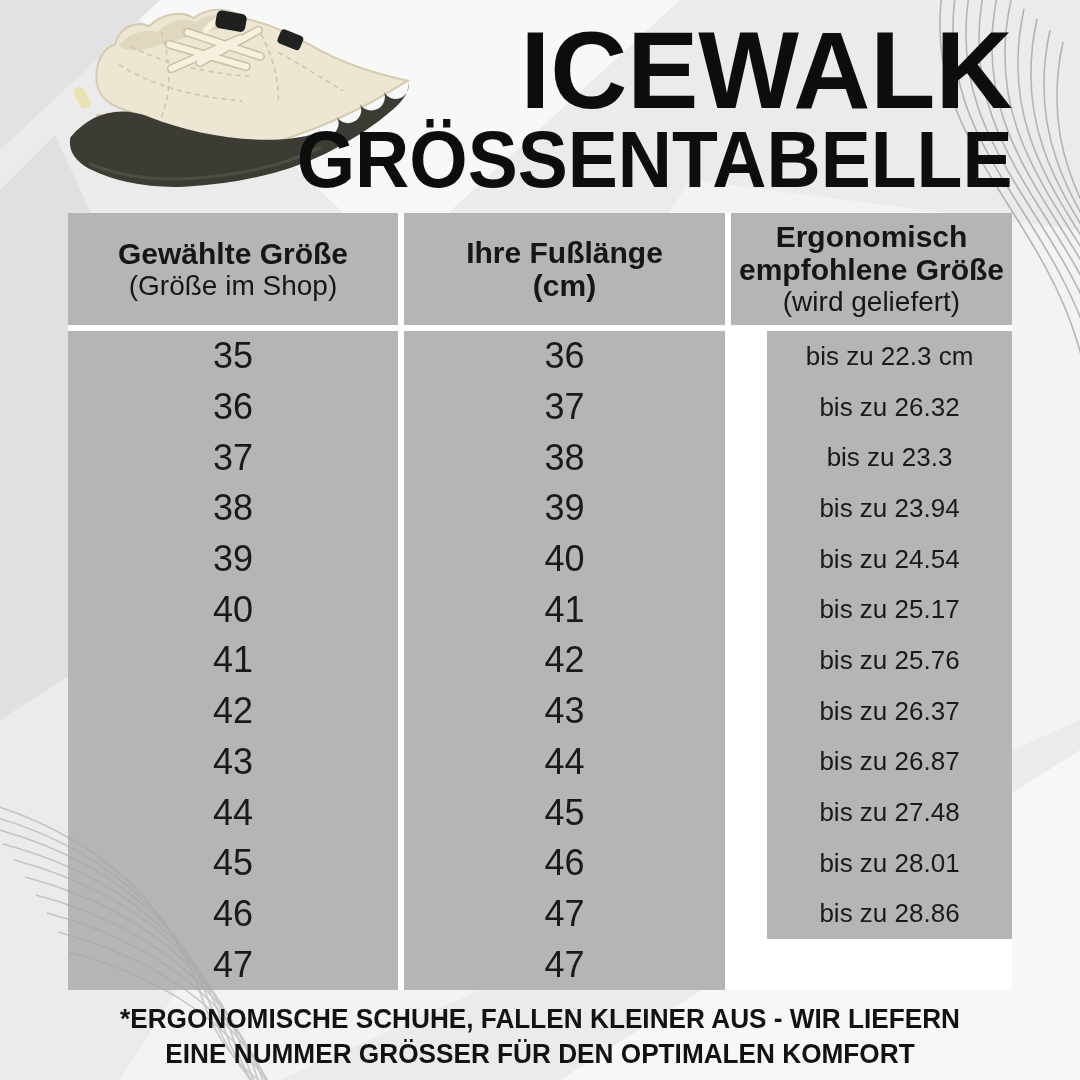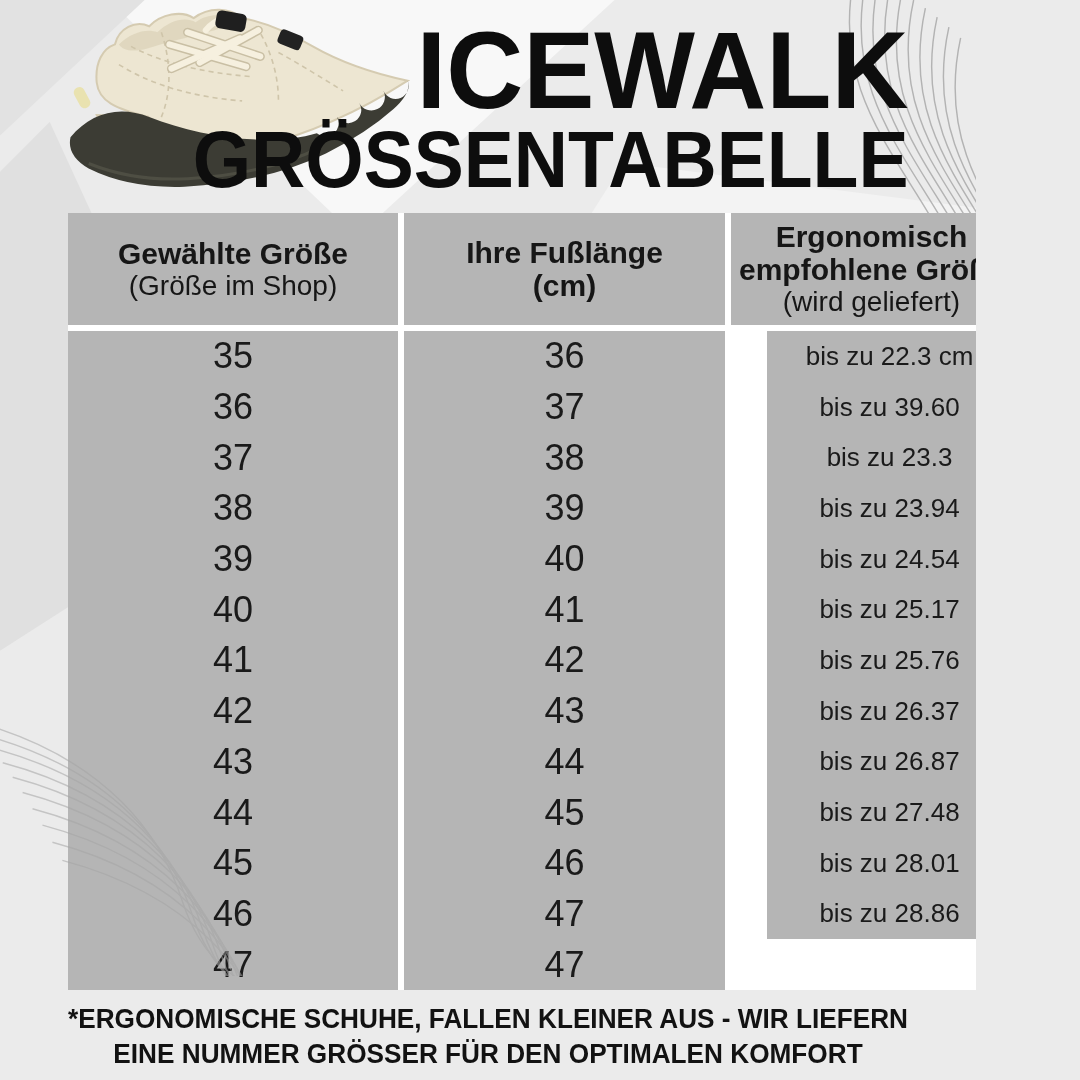--- a/index.html
+++ b/index.html
@@ -1,17 +1,17 @@
 <!DOCTYPE html>
 <html><head>
 <meta charset="utf-8">
 <style>
   html,body{margin:0;padding:0;width:1080px;height:1080px;overflow:hidden;
     font-family:"Liberation Sans",sans-serif;background:#ebebeb;position:relative;}
-  .stage{position:absolute;inset:0;width:976px;height:1080px;overflow:hidden;}
+  .stage{position:absolute;inset:0;width:1080px;height:1080px;overflow:hidden;}
 
   
   .bg-decor{position:absolute;inset:0;z-index:0;}
   .overlay-decor{position:absolute;inset:0;z-index:4;pointer-events:none;}
 
   
   .shoe{position:absolute;left:14px;top:4px;width:432px;height:212px;z-index:2;}
 
   
   .titles{position:absolute;top:16px;right:68px;text-align:right;z-index:2;color:#0d0d0d;}
@@ -133,21 +133,21 @@
         <div class="h-bold" style="max-width:300px;">Ergonomisch empfohlene Größe</div>
         <div class="h-reg">(wird geliefert)</div>
       </div>
     </div>
     <div class="tbody">
         <div class="cell shop">35</div>
         <div class="cell delivered">36</div>
         <div class="cell foot">bis zu 22.3 cm</div>
         <div class="cell shop">36</div>
         <div class="cell delivered">37</div>
-        <div class="cell foot">bis zu 39.60</div>
+        <div class="cell foot">bis zu 26.32</div>
         <div class="cell shop">37</div>
         <div class="cell delivered">38</div>
         <div class="cell foot">bis zu 23.3</div>
         <div class="cell shop">38</div>
         <div class="cell delivered">39</div>
         <div class="cell foot">bis zu 23.94</div>
         <div class="cell shop">39</div>
         <div class="cell delivered">40</div>
         <div class="cell foot">bis zu 24.54</div>
         <div class="cell shop">40</div>

